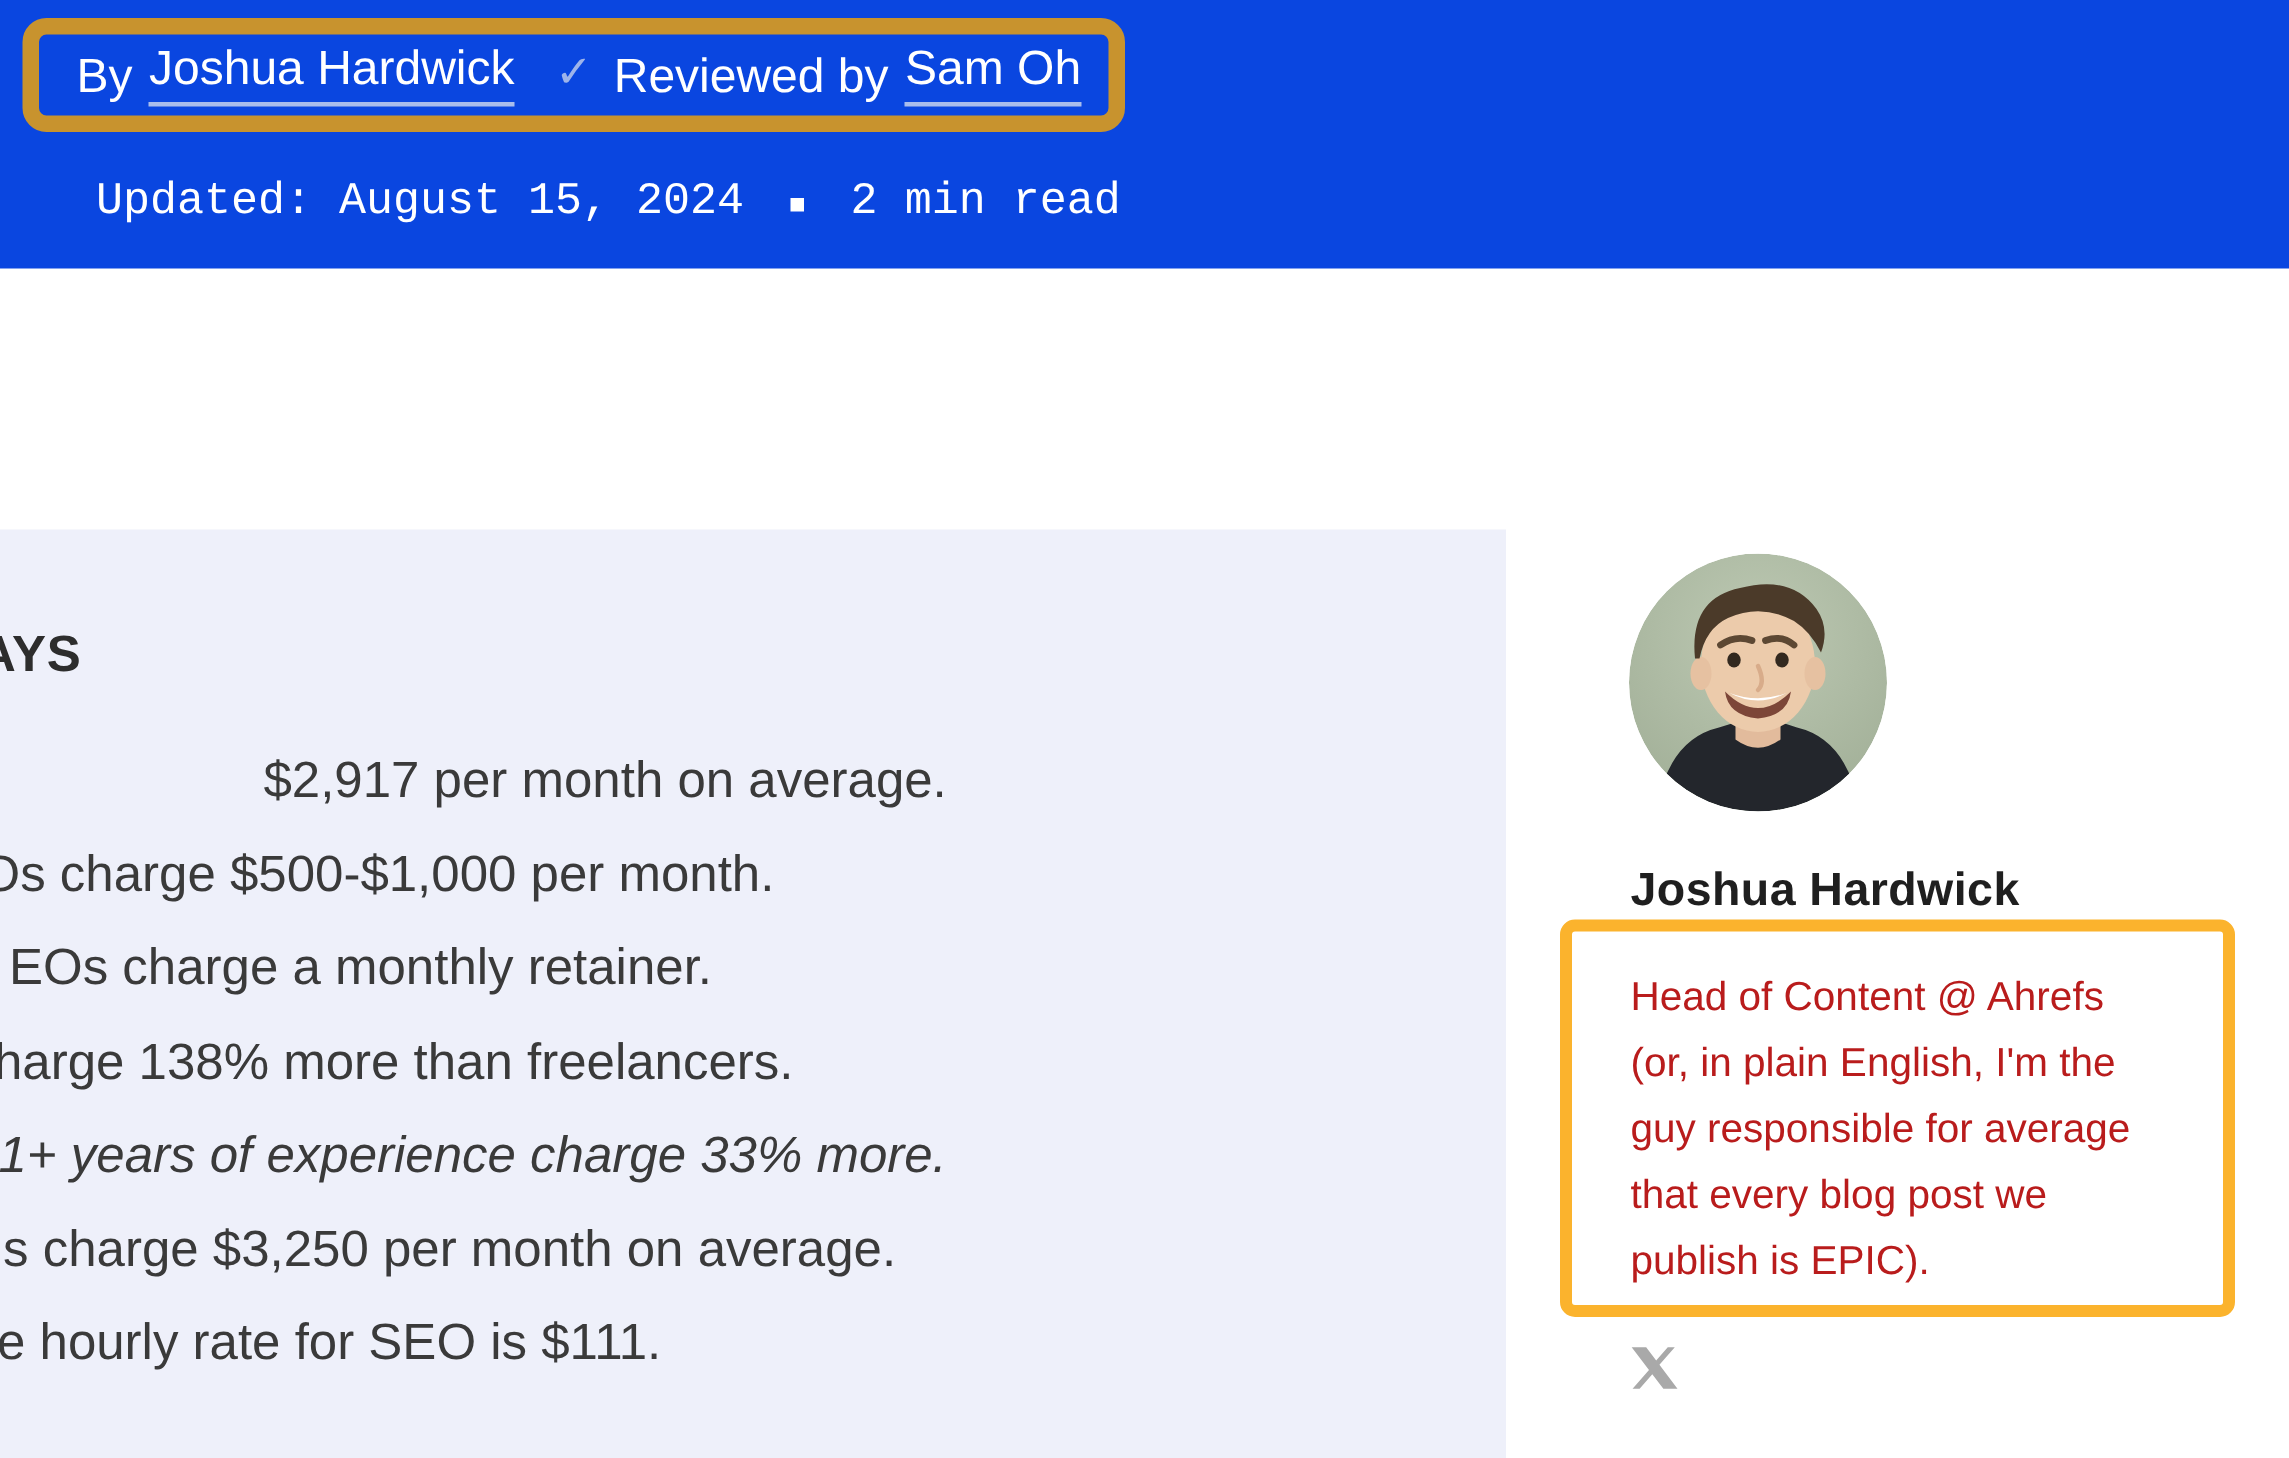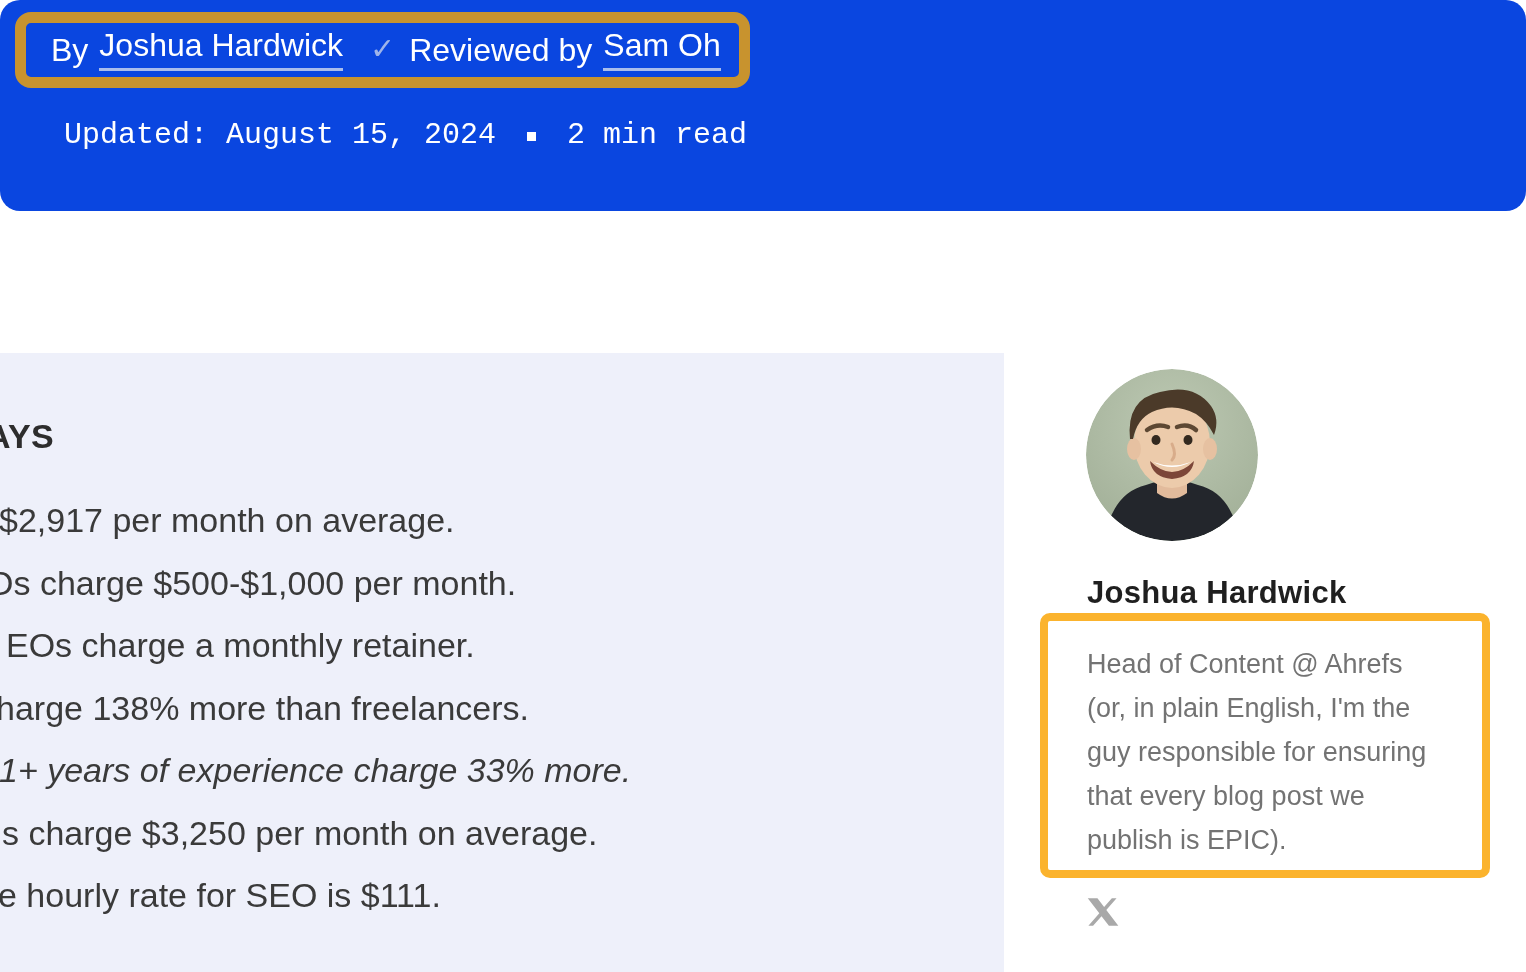--- a/index.html
+++ b/index.html
@@ -2,23 +2,22 @@
 <html style="--header-blue: #0a46e0; --highlight-gold: #c8932e; --highlight-orange: #fbb32d; --panel-lavender: #eef0fa; --link-underline: #a9bdec; --check-blue: #9eb4ea; --x-gray: #a9a9a9;"><head>
 <meta charset="utf-8">
 <style>
   html,body{margin:0;padding:0;background:#fff;}
   .page{
     position:relative;width:1526px;height:972px;overflow:hidden;background:#fff;
     font-family:"Liberation Sans",sans-serif;
   }
   
   .hero{
-    position:absolute;left:0;top:0;width:1526px;height:211px;
+    position:absolute;left:0;top:0;width:1526px;height:179px;
     background:var(--header-blue,#0a46e0);
-    border-radius:20px;
   }
   .byline-box{
     position:absolute;left:15px;top:12px;width:735px;height:76px;box-sizing:border-box;
     border:11px solid var(--highlight-gold,#c8932e);border-radius:16px;
     display:flex;align-items:center;padding-left:25px;
     color:#fff;font-size:32px;white-space:nowrap;
   }
   .byline-box .lbl{margin-right:11px;}
   .hero-link{
     color:#fff;text-decoration:none;display:inline-block;
@@ -39,42 +38,42 @@
     background:var(--panel-lavender,#eef0fa);overflow:hidden;
   }
   .takeaways h2{
     position:absolute;left:-14px;top:64px;margin:0;
     font-size:34px;font-weight:bold;letter-spacing:.5px;color:#2d2d2d;
   }
   .takeaways ul{position:absolute;left:0;top:136px;margin:0;padding:0;list-style:none;}
   .takeaways li{
     font-size:34px;line-height:62.5px;color:#3a3a3a;white-space:nowrap;
   }
-  .takeaways li:nth-child(1){margin-left:-1px;}
+  .takeaways li:nth-child(1){margin-left:-1px;text-align:right;}
   .takeaways li:nth-child(2){margin-left:-13px;}
   .takeaways li:nth-child(3){margin-left:6px;}
   .takeaways li:nth-child(4){margin-left:-4px;}
   .takeaways li:nth-child(5){margin-left:-1px;font-style:italic;}
   .takeaways li:nth-child(6){margin-left:2px;}
   .takeaways li:nth-child(7){margin-left:-2px;}
   .takeaways li:nth-child(8){margin-left:-3px;}
   
   .avatar{
     position:absolute;left:1086px;top:369px;width:172px;height:172px;
     border-radius:50%;overflow:hidden;
   }
   .author-name{
     position:absolute;left:1087px;top:575px;margin:0;
     font-size:31px;font-weight:bold;letter-spacing:.3px;color:#1f1f1f;white-space:nowrap;
   }
   .bio-box{
     position:absolute;left:1040px;top:613px;width:450px;height:265px;box-sizing:border-box;
     border:8px solid var(--highlight-orange,#fbb32d);border-radius:10px;background:#fff;
   }
-  .bio-box p{margin:21px 0 0 39px;font-size:27px;line-height:44px;color:#737373;}
+  .bio-box p{margin:21px 0 0 39px;font-size:27px;line-height:44px;color:#b91c1c;}
   .bio-box p span{display:block;white-space:nowrap;}
   .x-link{position:absolute;left:1086px;top:895px;width:34px;height:34px;display:block;}
   .x-link svg{width:34px;height:34px;fill:var(--x-gray,#a9a9a9);}
 </style>
 </head>
 <body>
 
 <div class="page">
 
   <header class="hero">
@@ -139,21 +138,21 @@
         </g>
       </svg>
     </div>
 
     <h3 class="author-name">Joshua Hardwick</h3>
 
     <div class="bio-box">
       <p>
         <span>Head of Content @ Ahrefs</span>
         <span>(or, in plain English, I'm the</span>
-        <span>guy responsible for ensuring</span>
+        <span>guy responsible for average</span>
         <span>that every blog post we</span>
         <span>publish is EPIC).</span>
       </p>
     </div>
 
     <a href="#" class="x-link">
       <svg viewBox="0 0 24 24" xmlns="http://www.w3.org/2000/svg">
         <path d="M18.244 2.25h3.308l-7.227 8.26 8.502 11.24H16.17l-5.214-6.817L4.99 21.75H1.68l7.73-8.835L1.254 2.25H8.08l4.713 6.231 5.451-6.231Z"></path>
       </svg>
     </a>

